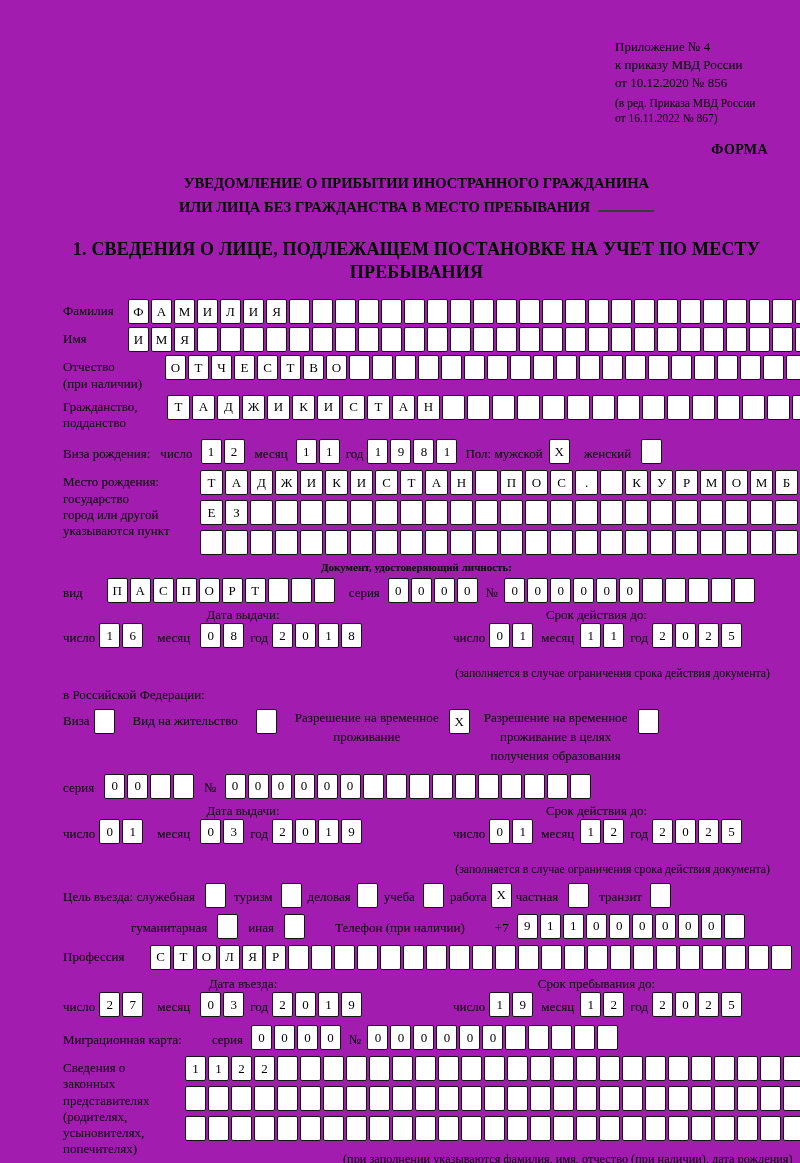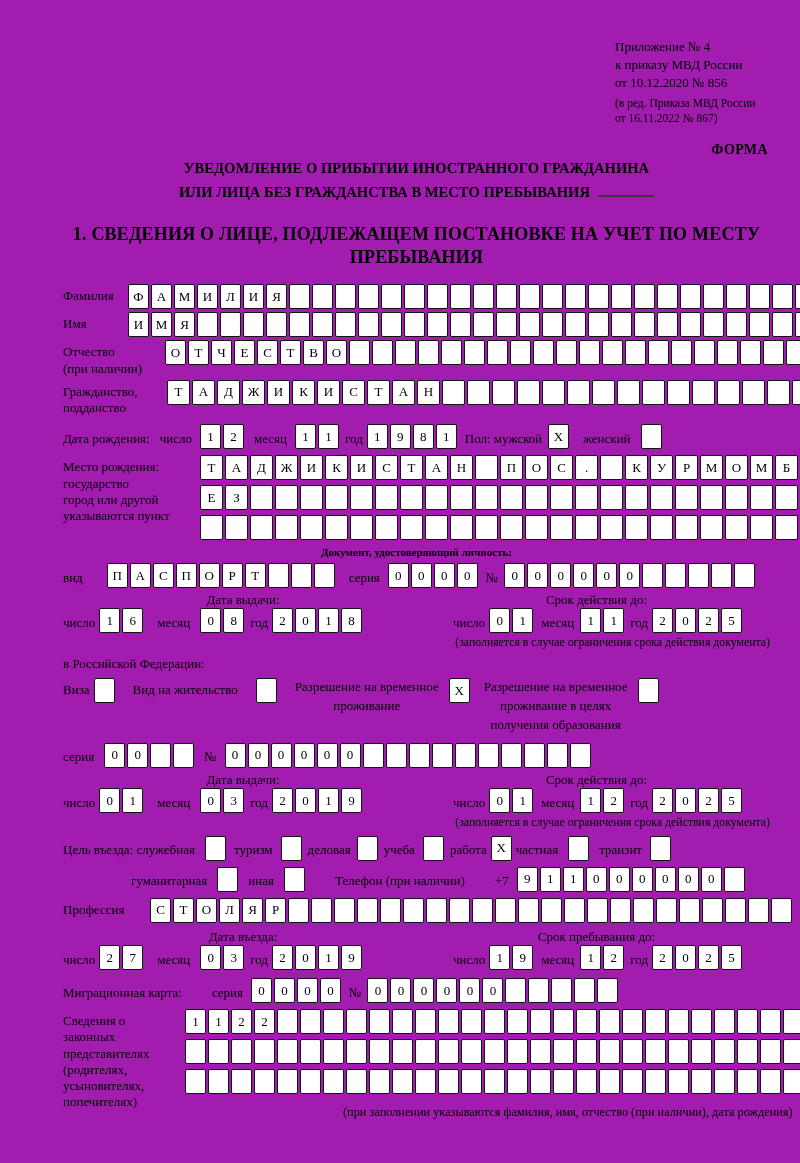--- a/index.html
+++ b/index.html
@@ -10,21 +10,21 @@
     font-family:"Liberation Serif","DejaVu Serif",serif;
     font-size:13px;line-height:1.25;
     box-sizing:border-box;
     padding:38px 30px 0 63px;
     overflow:hidden;
   }
   
   .annex{margin-left:552px;line-height:1.4;}
   .annex .note{font-size:11.5px;line-height:1.35;margin-top:3px;}
   .forma{text-align:right;font-weight:bold;font-size:14px;margin:14px 2px 0 0;letter-spacing:.4px;}
-  .title{text-align:center;font-weight:bold;font-size:14.6px;line-height:1.5;}
+  .title{text-align:center;font-weight:bold;font-size:14.6px;margin-top:15px;line-height:1.5;}
   .title-underline{display:inline-block;width:56px;border-bottom:2px solid #3a3a3a;height:1em;margin-left:8px;}
   .section1{font-weight:bold;font-size:18px;text-align:center;margin-top:20px;letter-spacing:.2px;}
 
   
   .frow{display:flex;align-items:flex-start;margin-top:3px;}
   .flabel{flex:none;padding-top:4px;}
   .w65{width:65px;} .w102{width:102px;} .w104{width:104px;} .w137{width:137px;} .w87{width:87px;} .w122{width:122px;}
   .cells{display:flex;gap:2px;flex:none;}
   .cell{
     flex:none;width:19px;height:23px;
@@ -36,21 +36,21 @@
   .stack{display:flex;flex-direction:column;gap:5px;}
   .inline{display:flex;align-items:center;flex-wrap:nowrap;}
   .lbl{white-space:nowrap;}
   .gap4{margin-left:4px;} .gap6{margin-left:6px;} .gap8{margin-left:8px;} .gap10{margin-left:10px;}
   .gap14{margin-left:14px;} .gap18{margin-left:18px;} .gap24{margin-left:24px;} .gap30{margin-left:30px;}
   .doc-heading{font-weight:bold;text-align:center;margin-top:6px;font-size:11px;}
   .twocol{display:flex;margin-top:4px;}
   .tc-left{width:360px;flex:none;}
   .tc-right{flex:1;}
   .tc-head{text-align:center;font-size:13px;}
-  .note-right{text-align:right;font-size:11.8px;margin-top:2px;padding-right:0px;}
+  .note-right{text-align:right;font-size:11.8px;margin-top:18px;padding-right:0px;}
   .intro{margin-top:8px;}
   .chk-row{display:flex;align-items:flex-start;margin-top:6px;}
   .chk-label-multi{text-align:center;line-height:1.45;}
   .caption{font-size:12.3px;margin:6px 0 0 158px;}
   .mt6{margin-top:6px;} .mt8{margin-top:8px;} .mt16{margin-top:16px;}
   .pt4{padding-top:4px;}
 </style>
 </head>
 <body>
 
@@ -213,21 +213,21 @@
         <span class="cell"></span>
         <span class="cell"></span>
         <span class="cell"></span>
         <span class="cell"></span>
         <span class="cell"></span>
         <span class="cell"></span>
       </div>
   </div>
 
   <div class="frow inline mt8">
-    <span class="lbl pt4">Дата рождения:</span>
+    <span class="lbl pt4">Виза рождения:</span>
     <span class="lbl pt4 gap10">число</span>
     <span class="cells gap8">
         <span class="cell">1</span>
         <span class="cell">2</span>
       </span>
     <span class="lbl pt4 gap10">месяц</span>
     <span class="cells gap8">
         <span class="cell">1</span>
         <span class="cell">1</span>
       </span>

